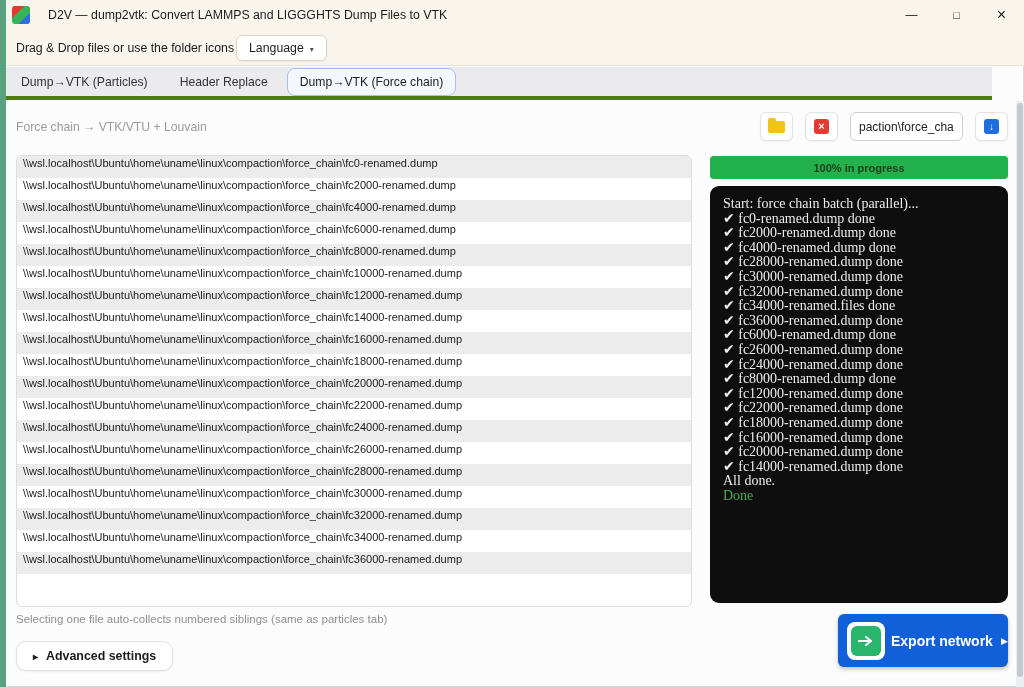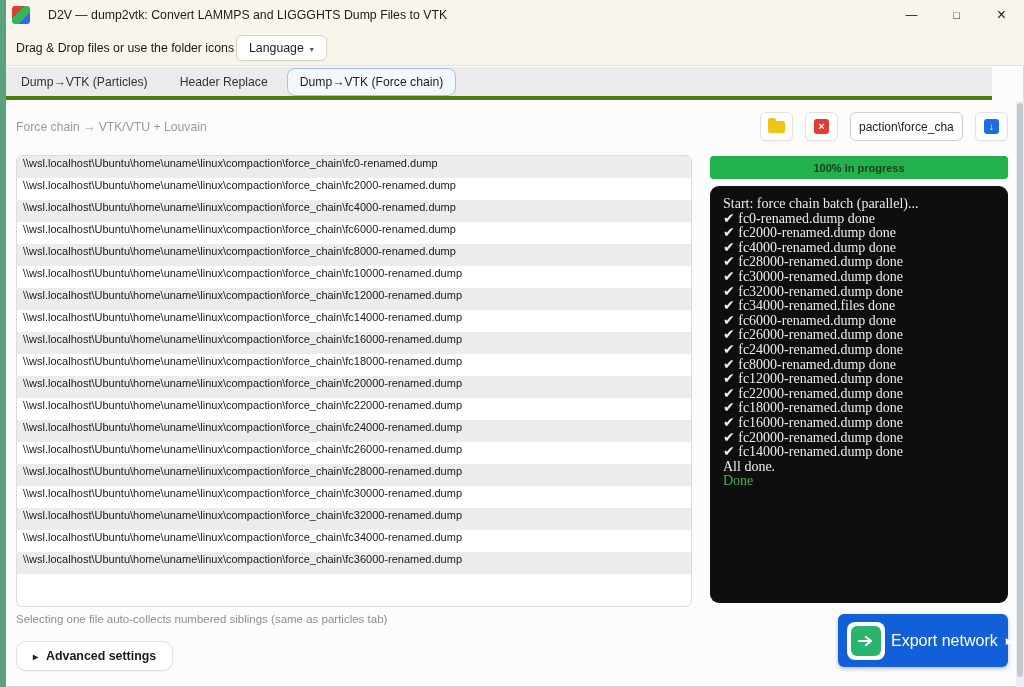--- a/index.html
+++ b/index.html
@@ -76,21 +76,21 @@
   
   .hint{position:absolute;left:16px;top:613px;font-size:11.5px;color:#8f8f8f}
   .adv-btn{position:absolute;left:16px;top:641px;height:30px;background:#fff;border:1px solid #e0e0e0;border-radius:10px;
     padding:0 16px;display:flex;align-items:center;font-family:inherit;font-size:12.4px;font-weight:600;color:#1a1a1a;
     box-shadow:0 1px 2px rgba(0,0,0,.05)}
   .adv-btn .tri{font-size:10px;margin-right:8px;color:#222}
   .export-btn{position:absolute;right:16px;top:614px;width:170px;height:53px;background:#1160d9;border:none;border-radius:6px;
     display:flex;align-items:center;padding:0 9px;gap:6px;box-shadow:0 2px 4px rgba(0,0,0,.25);font-family:inherit}
   .export-icon-outer{width:38px;height:38px;background:#fff;border-radius:8px;display:flex;align-items:center;justify-content:center;flex:0 0 auto}
   .export-icon-inner{width:30px;height:30px;background:#29b56c;border-radius:6px;display:flex;align-items:center;justify-content:center}
-  .export-label{color:#fff;font-size:16px;font-weight:400;white-space:nowrap}
+  .export-label{color:#fff;font-size:14px;font-weight:700;white-space:nowrap}
   .export-arrow{color:#fff;font-size:9px;margin-left:2px}
 
   
   .scrollbar{position:absolute;right:0;top:101px;width:8px;height:586px;background:#eceff2}
   .scrollbar .thumb{position:absolute;left:1px;top:2px;width:6px;height:98%;background:#c4c9cf;border-radius:4px}
 </style>
 </head>
 <body>
 
 <div class="accent-strip"></div>
@@ -168,20 +168,21 @@
 
 <div class="console">
     <div class="console-line">Start: force chain batch (parallel)...</div>
     <div class="console-line">✔ fc0-renamed.dump done</div>
     <div class="console-line">✔ fc2000-renamed.dump done</div>
     <div class="console-line">✔ fc4000-renamed.dump done</div>
     <div class="console-line">✔ fc28000-renamed.dump done</div>
     <div class="console-line">✔ fc30000-renamed.dump done</div>
     <div class="console-line">✔ fc32000-renamed.dump done</div>
     <div class="console-line">✔ fc34000-renamed.files done</div>
+    <div class="console-line">✔ fc36000-renamed.dump done</div>
     <div class="console-line">✔ fc6000-renamed.dump done</div>
     <div class="console-line">✔ fc26000-renamed.dump done</div>
     <div class="console-line">✔ fc24000-renamed.dump done</div>
     <div class="console-line">✔ fc8000-renamed.dump done</div>
     <div class="console-line">✔ fc12000-renamed.dump done</div>
     <div class="console-line">✔ fc22000-renamed.dump done</div>
     <div class="console-line">✔ fc18000-renamed.dump done</div>
     <div class="console-line">✔ fc16000-renamed.dump done</div>
     <div class="console-line">✔ fc20000-renamed.dump done</div>
     <div class="console-line">✔ fc14000-renamed.dump done</div>

